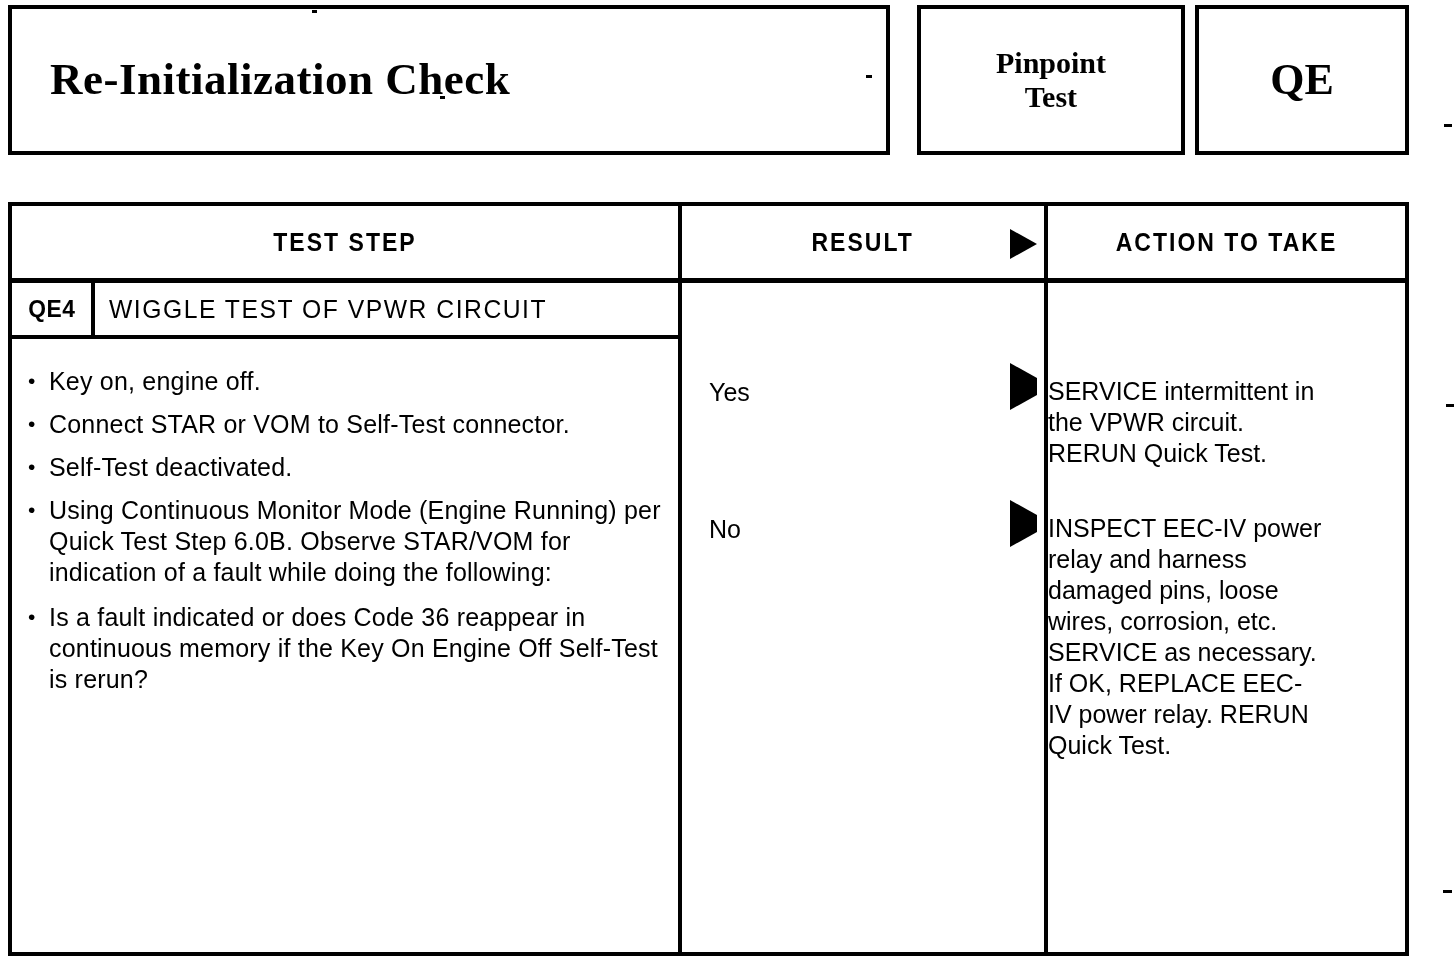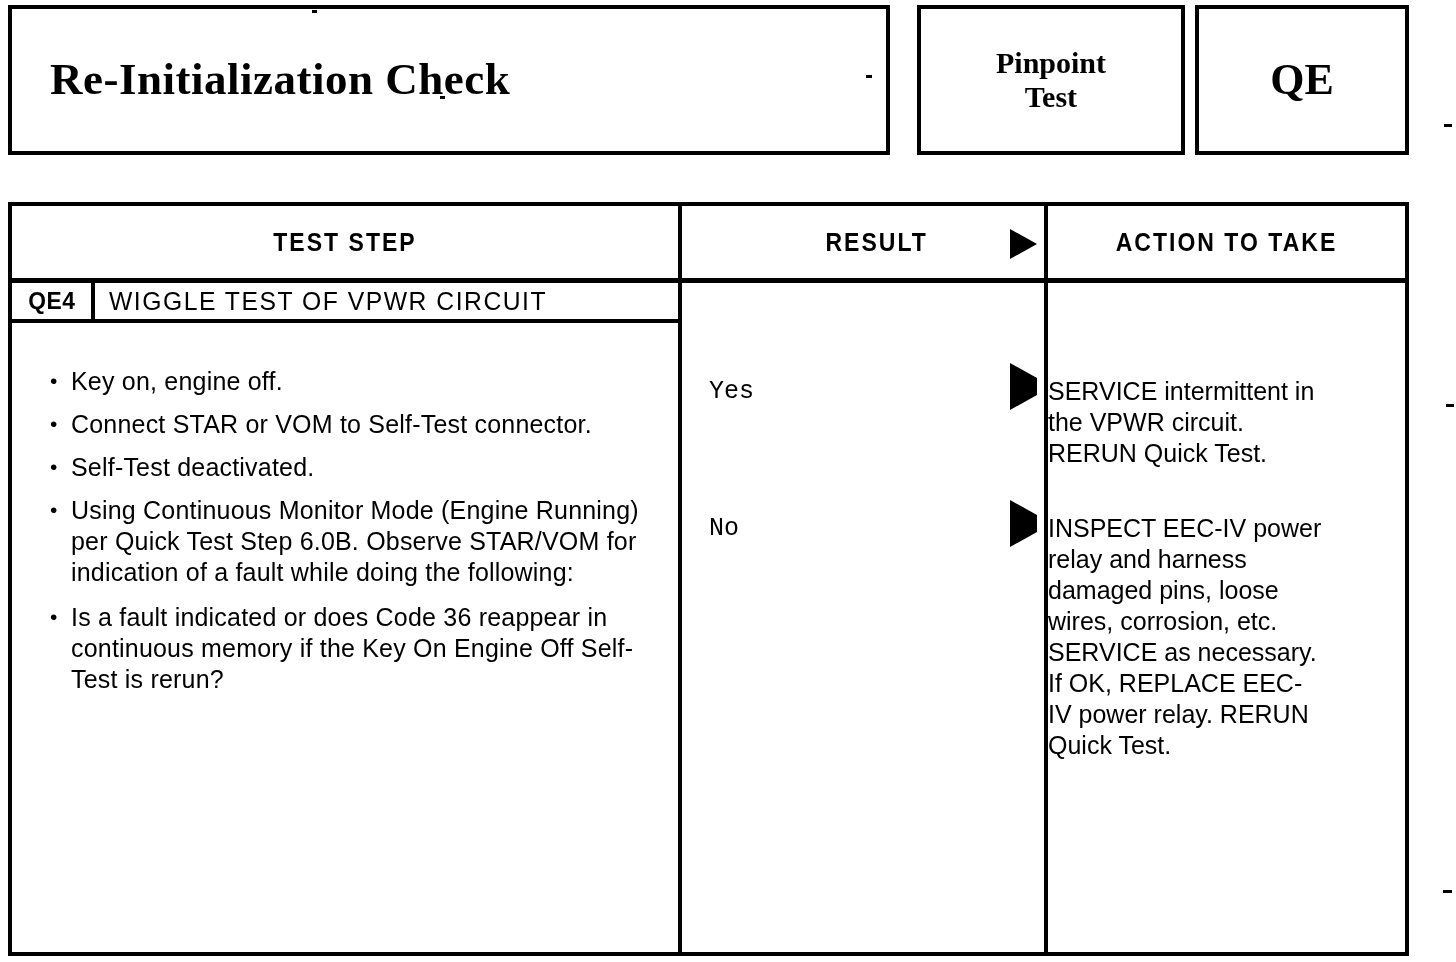--- a/index.html
+++ b/index.html
@@ -124,21 +124,21 @@
   }
   .col-head-label {
     font-family: "Liberation Sans", sans-serif;
     font-weight: bold;
     font-size: 25px;
     letter-spacing: 2.2px;
     transform: scaleX(0.92);
     white-space: nowrap;
   }
   #head-test-step { left: 0;     width: 666px; }
-  #head-result    { left: 670px; width: 362px; padding-left: 14px; }
+  #head-result    { left: 670px; width: 362px; }
   #head-action    { left: 1036px;width: 357px; }
 
   
   #head-result-arrow {
     position: absolute;
     left: 998px;
     top: 23px;
   }
   .tri {
     width: 0;
@@ -147,21 +147,21 @@
     border-bottom: 15px solid transparent;
     border-left: 27px solid #000;
   }
 
   
   #step-id-strip {
     position: absolute;
     left: 0;
     top: 77px;
     width: 666px;
-    height: 40px;
+    height: 56px;
     border-bottom: 4px solid #000;
     box-sizing: border-box;
     display: flex;
     align-items: center;
   }
   #step-id-cell {
     width: 83px;
     height: 100%;
     border-right: 4px solid #000;
     box-sizing: border-box;
@@ -193,21 +193,21 @@
     transform-origin: left center;
     white-space: nowrap;
   }
 
   
   #test-step-body {
     position: absolute;
     left: 0;
     top: 117px;
     width: 662px;
-    padding: 43px 12px 0 36px;
+    padding: 43px 12px 0 14px;
     box-sizing: border-box;
   }
   .bullet-item {
     position: relative;
     padding-left: 23px;
     margin-bottom: 14px;
     font-size: 25px;
     line-height: 31px;
     letter-spacing: 0.2px;
   }
@@ -240,21 +240,20 @@
     left: 670px;
     width: 362px;
     height: 34px;
   }
   .result-label {
     position: absolute;
     left: 27px;
     top: 0;
     font-size: 25px;
     line-height: 32px;
-    font-family: Liberation Mono, monospace;
   }
   .result-arrow {
     position: absolute;
     left: 328px;
     top: 2px;
   }
   #result-yes { top: 170px; }
   #result-no  { top: 307px; }
 
   

